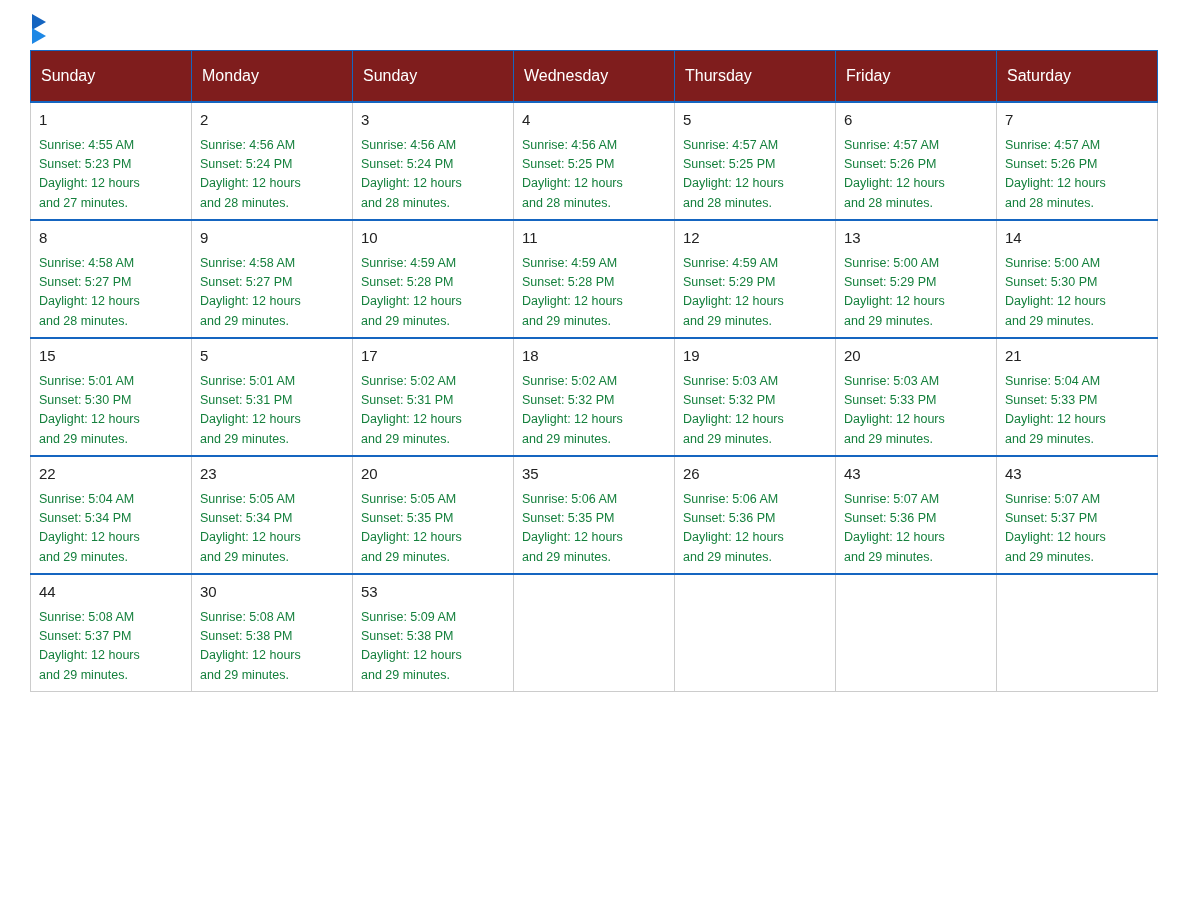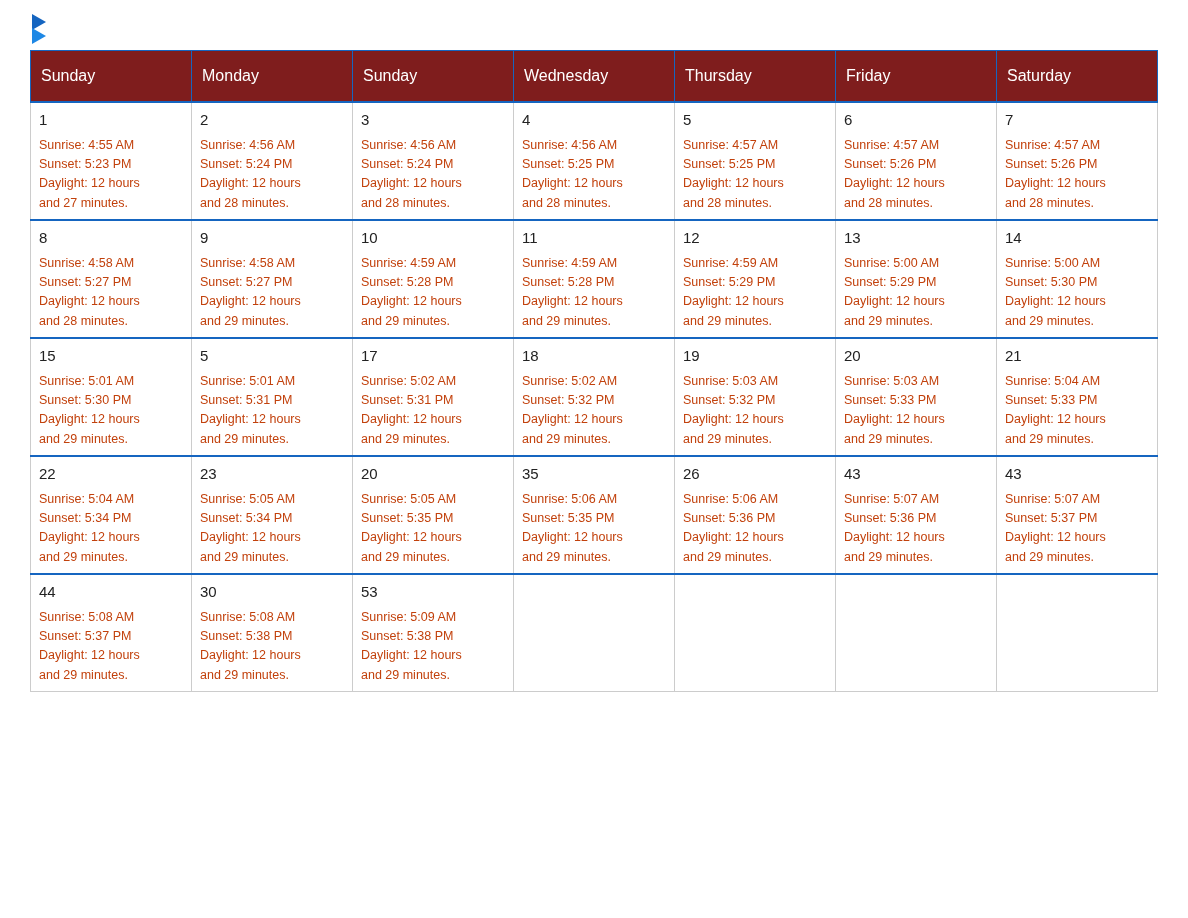--- a/index.html
+++ b/index.html
@@ -59,21 +59,21 @@
       border-top: 2px solid #1565c0;
     }
     .day-number {
       font-size: 15px;
       font-weight: normal;
       color: #222;
       display: block;
       margin-bottom: 4px;
     }
     .day-info {
-      color: #c2410c;
+      color: #15803d;
       font-size: 12.5px;
       line-height: 1.55;
     }
     .empty-cell {
       background: #fff;
     }
 
     
     .logo-container {
       display: flex;

